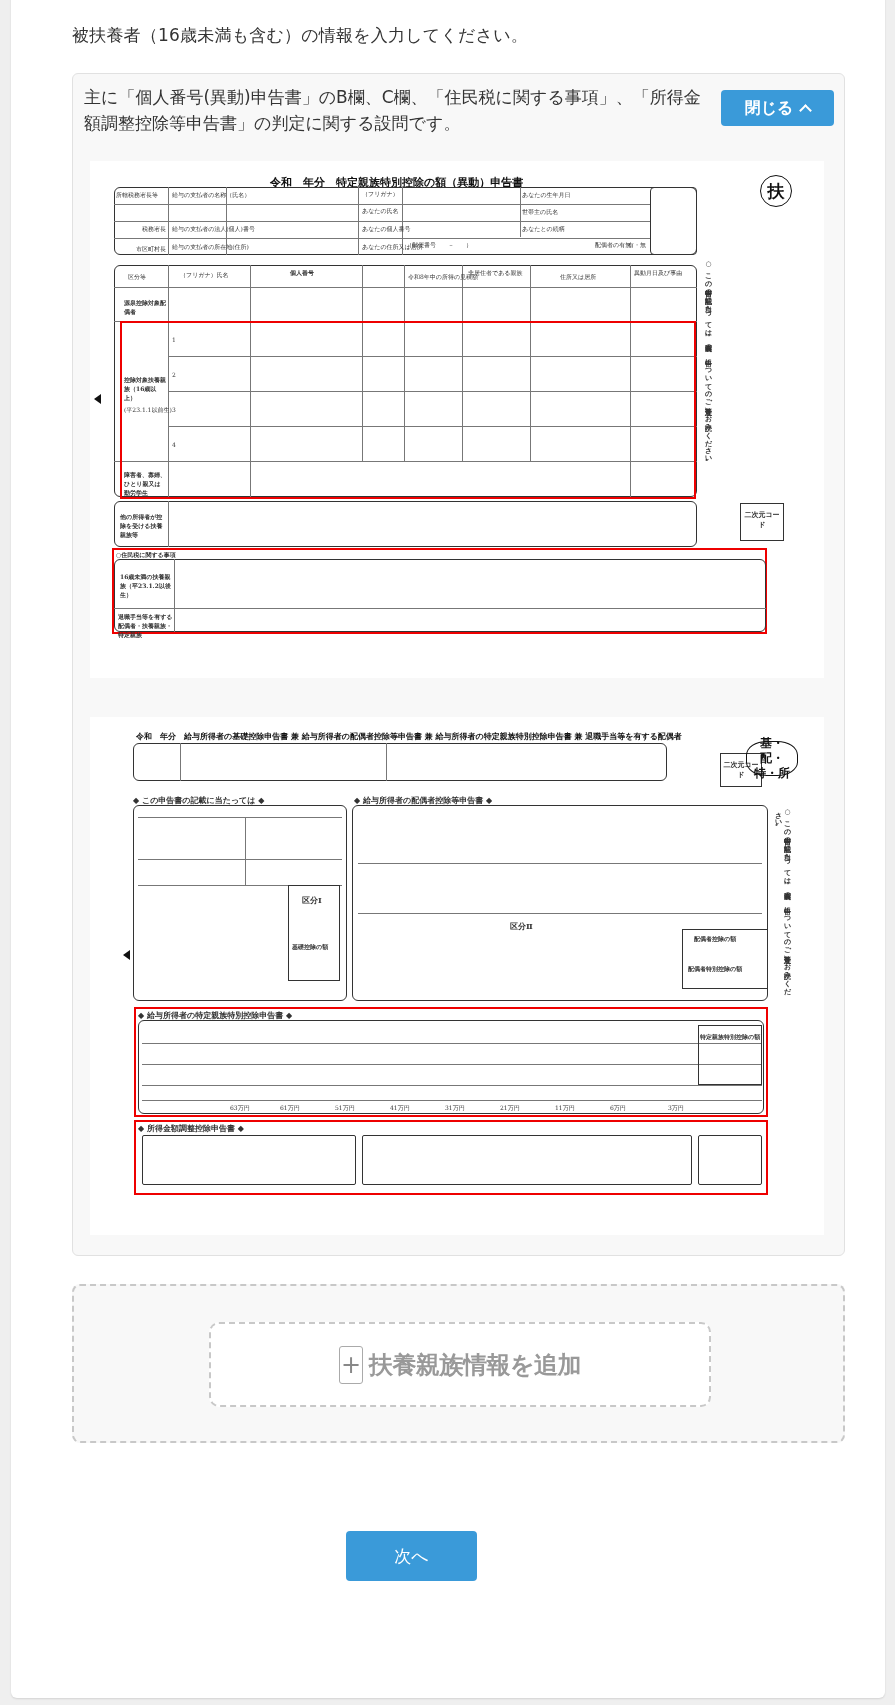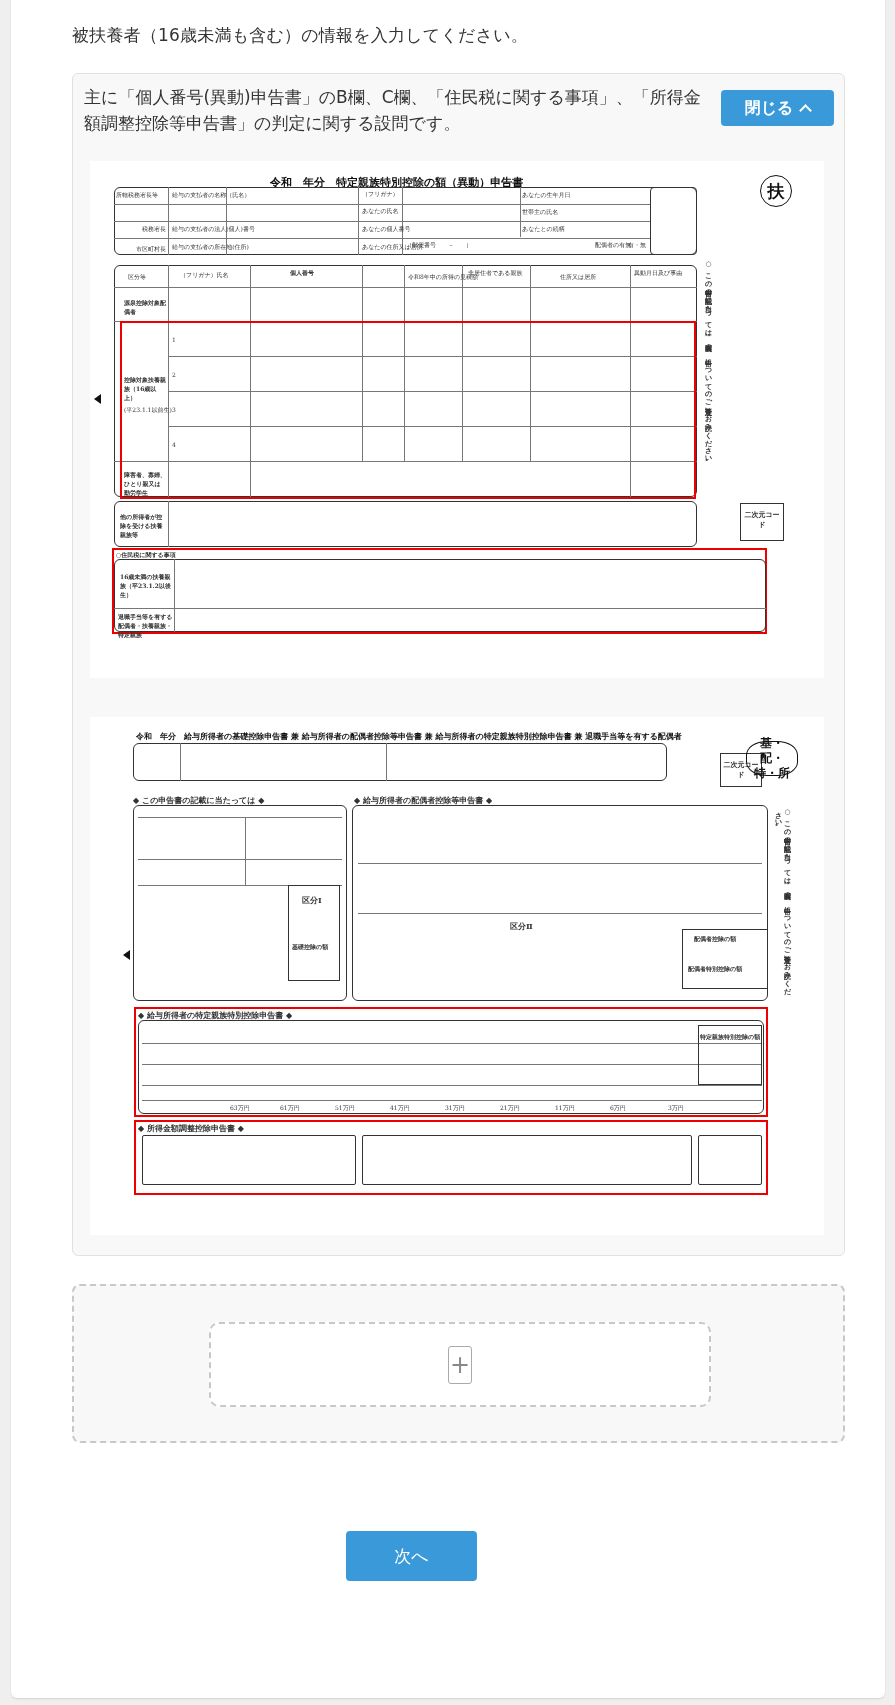--- a/index.html
+++ b/index.html
@@ -185,17 +185,18 @@
       <div class="f-txt b m" style="left:48px;top:406px;">◆ 所得金額調整控除申告書 ◆</div>
       <div class="f-box" style="left:52px;top:418px;width:214px;height:50px;border-radius:2px;"></div>
       <div class="f-box" style="left:272px;top:418px;width:330px;height:50px;border-radius:2px;"></div>
       <div class="f-box" style="left:608px;top:418px;width:64px;height:50px;border-radius:2px;"></div>
     </div>
   </div>
 
   <div class="add-outer">
     <div class="add-inner">
       <span class="plus-box">+</span>
+      <span class="add-label">扶養親族情報を追加</span>
     </div>
   </div>
 
   <div class="next-btn">次へ</div>
 </div>
 
 </body></html>

